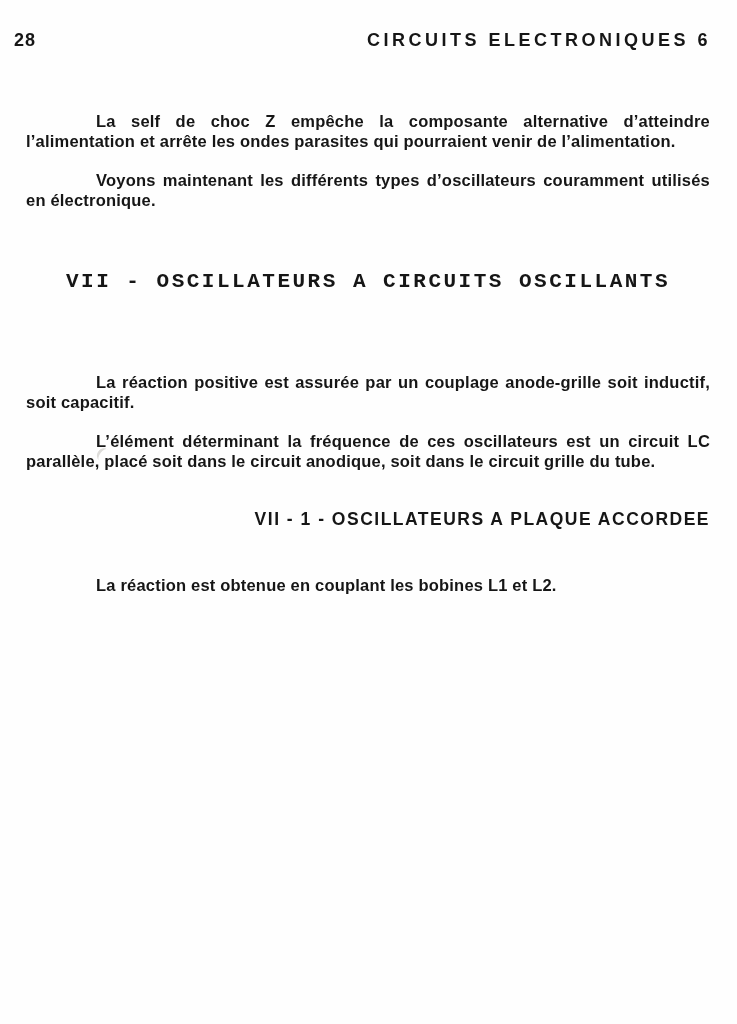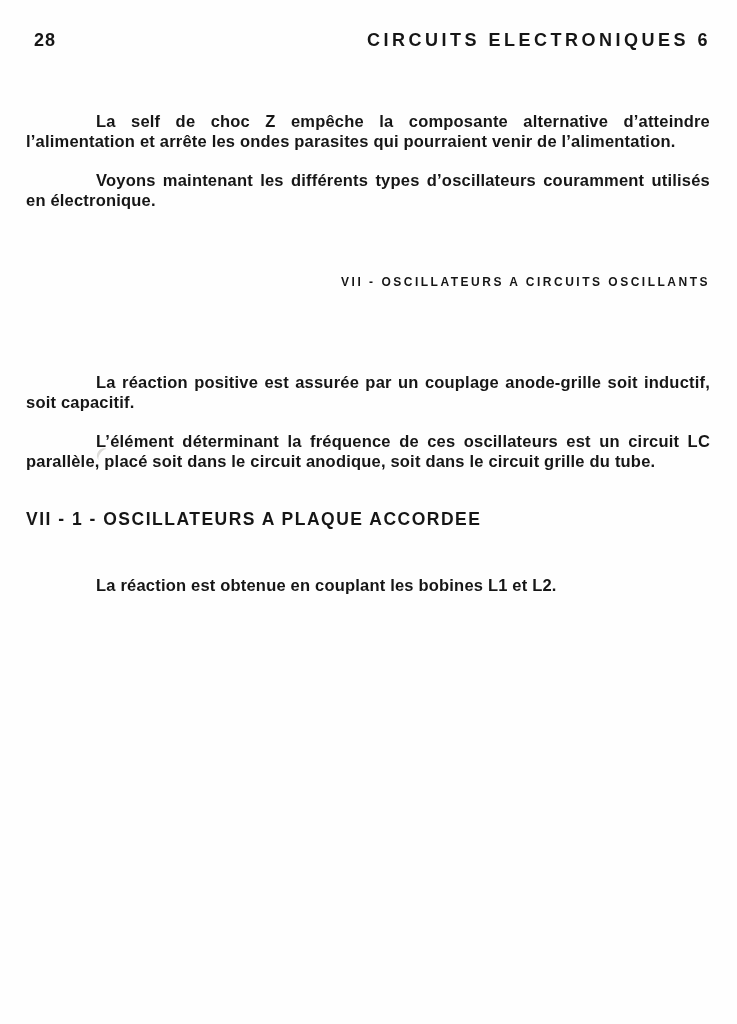--- a/index.html
+++ b/index.html
@@ -17,21 +17,21 @@
     font-weight: 700;
     color: #161616;
     overflow: hidden;
     box-sizing: border-box;
     -webkit-font-smoothing: antialiased;
   }
   .running-header {
     display: flex;
     justify-content: space-between;
     align-items: baseline;
-    padding: 30px 26px 0 34px;
+    padding: 30px 26px 0 14px;
     font-size: 18px;
   }
   .page-number {
     letter-spacing: 1px;
   }
   .running-title {
     letter-spacing: 3.5px;
     white-space: nowrap;
   }
   .body-text {
@@ -41,29 +41,30 @@
     line-height: 20px;
     letter-spacing: 0.2px;
   }
   .para {
     margin: 0 0 19px 0;
     text-indent: 70px;
     text-align: justify;
   }
   .heading-centered {
     margin: 62px 0 80px 0;
-    text-align: right;
-    font-size: 12px;
+    text-align: center;
+    font-size: 21px;
     letter-spacing: 2.5px;
     text-indent: 0;
     white-space: nowrap;
+    font-family: Liberation Mono, monospace;
   }
   .heading-left {
     margin: 38px 0 46px 0;
-    text-align: left;
+    text-align: right;
     font-size: 17.5px;
     letter-spacing: 1.5px;
     text-indent: 0;
     white-space: nowrap;
   }
   .scan-artifact {
     position: absolute;
     left: 97px;
     top: 448px;
     width: 10px;

